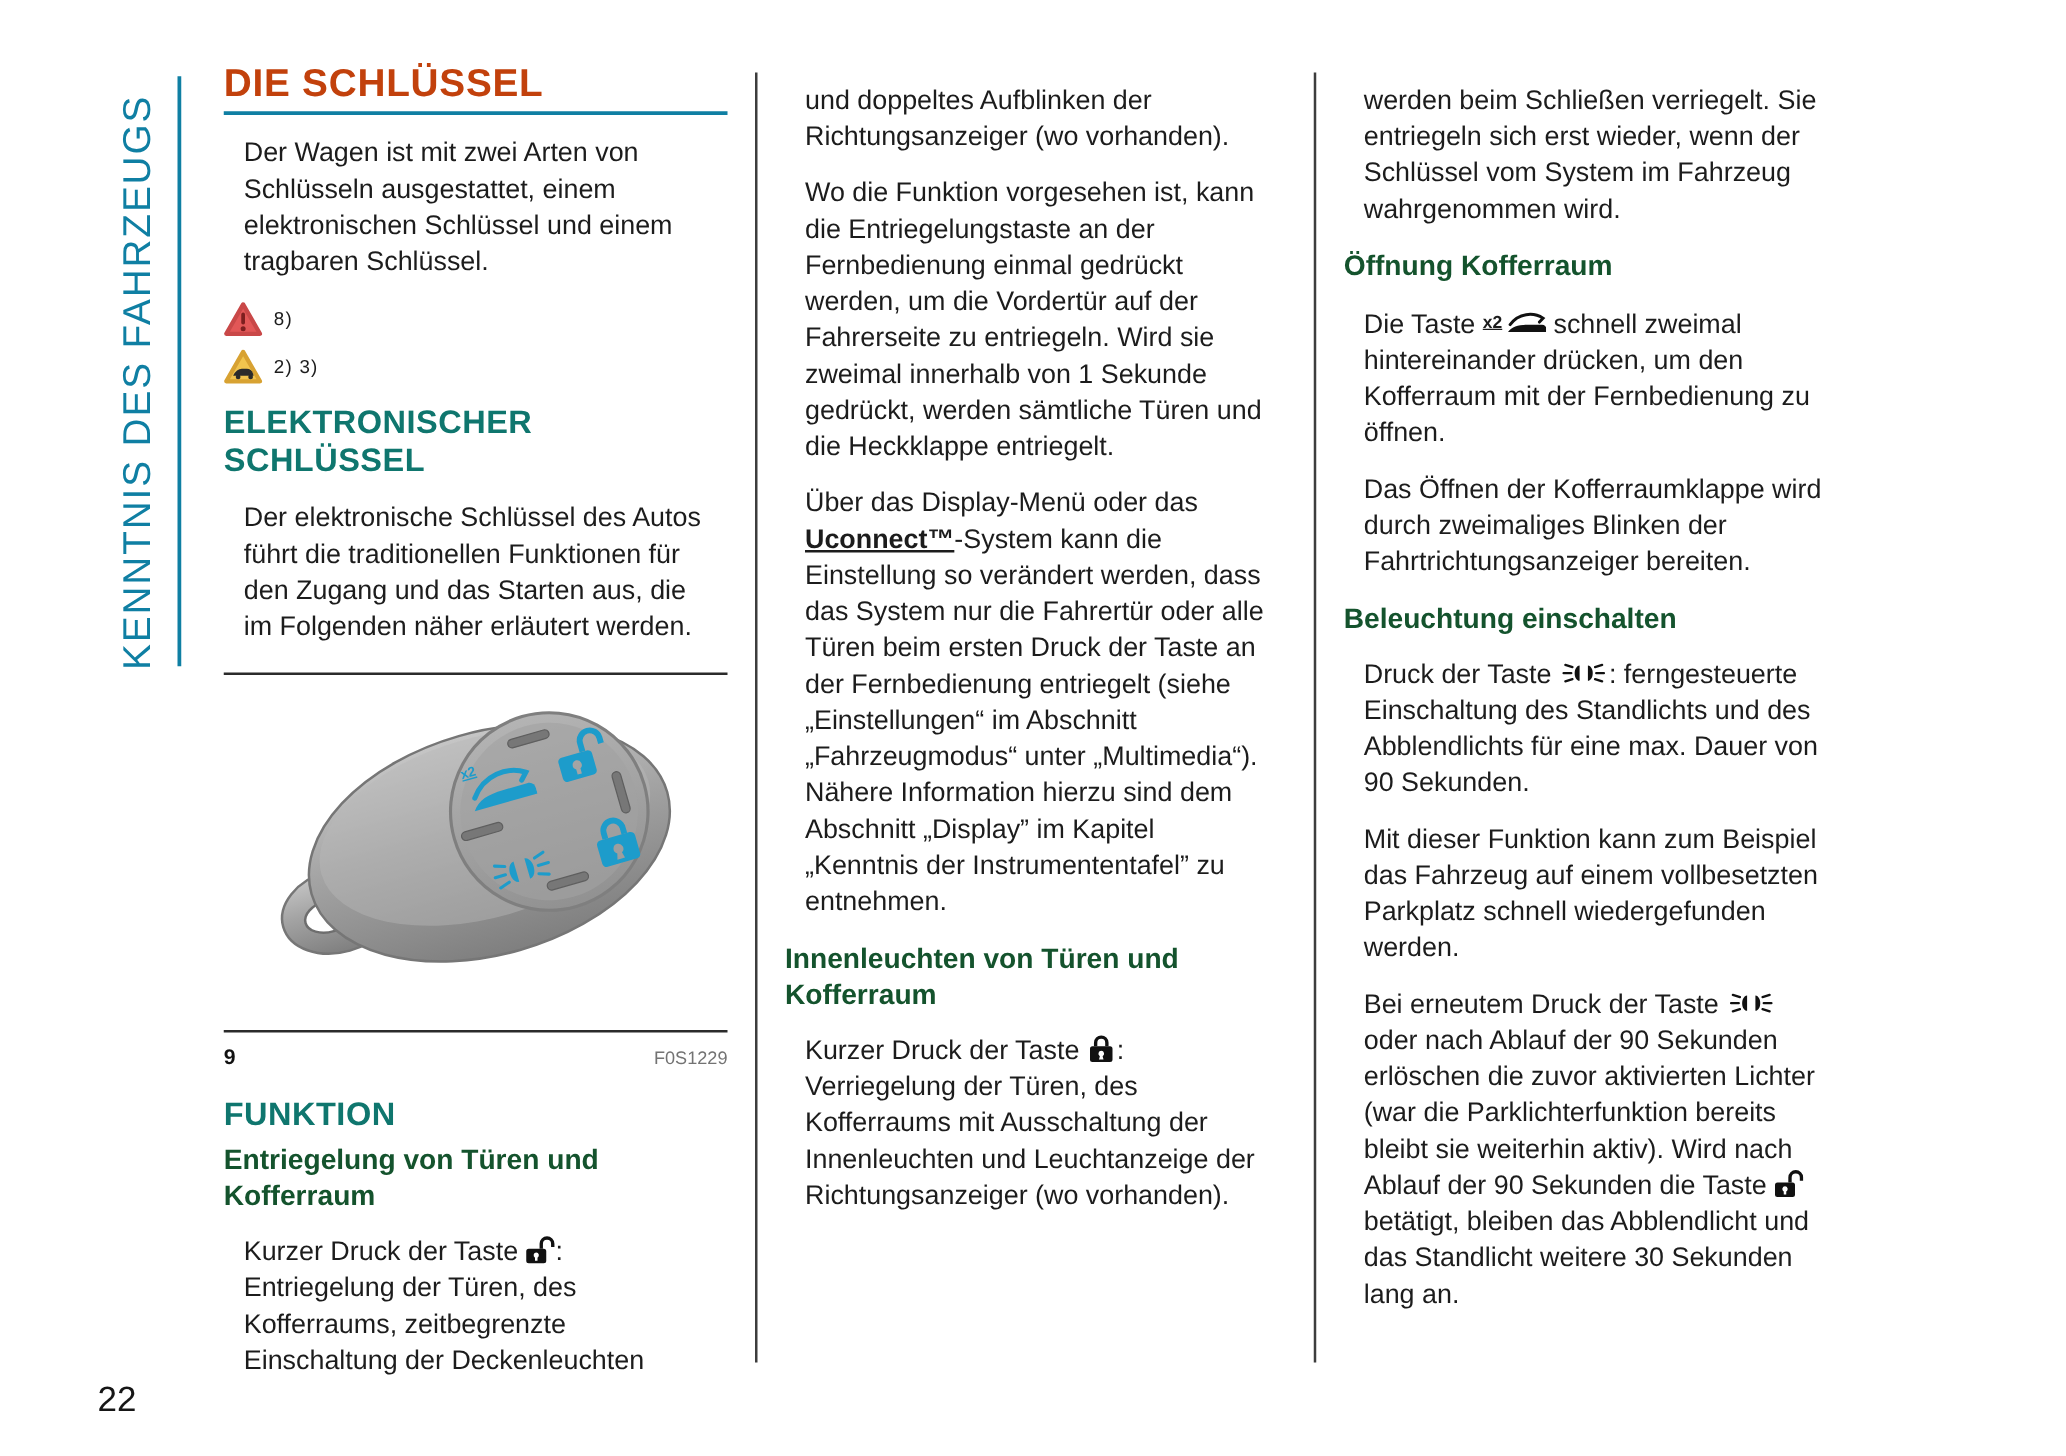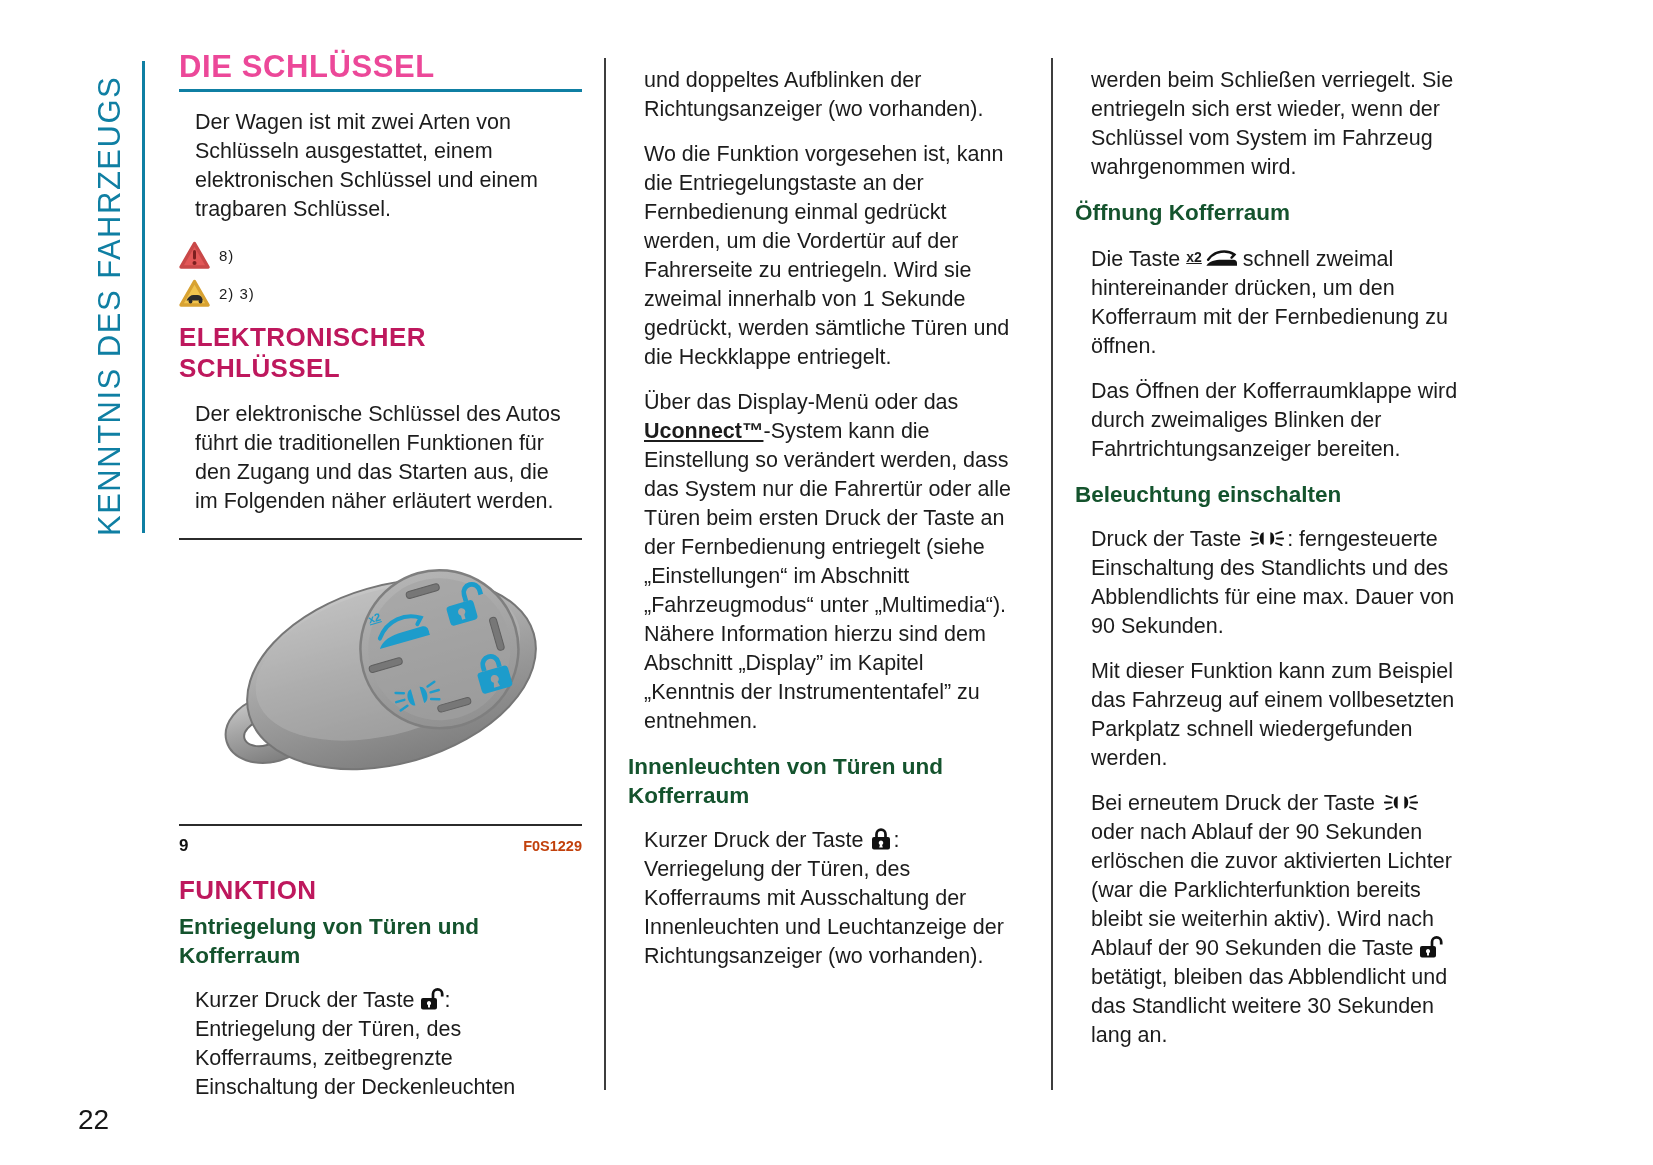--- a/index.html
+++ b/index.html
@@ -19,40 +19,40 @@
   .vrule.r1{left:604px;}
   .vrule.r2{left:1051px;}
   
   .col{position:absolute;top:50px;font-size:21.5px;line-height:29px;text-align:left;}
   .col1{left:179px;width:403px;}
   .col2{left:628px;width:403px;}
   .col3{left:1075px;width:406px;}
   p{margin:16px;}
   .h1{
     font-size:31px;line-height:34px;font-weight:700;letter-spacing:0.6px;
-    color:#ec4899;margin:0;
+    color:#c2410c;margin:0;
   }
   .h1-rule{height:3px;background:#0f7fa3;margin-top:5px;margin-bottom:14px;}
   .h2{
     font-size:26px;line-height:31px;font-weight:700;letter-spacing:0.4px;
-    color:#be185d;margin:14px 0 6px 0;
+    color:#0f766e;margin:14px 0 6px 0;
   }
   .h3{
     font-size:22.5px;line-height:29px;font-weight:700;color:#14532d;margin:12px 0 2px 0;
   }
   .b{font-weight:700;text-decoration:underline;}
   
   .warnrow{display:flex;align-items:center;gap:9px;margin-top:8px;height:30px;}
   .warnrow .ref{font-size:15px;letter-spacing:1px;}
   .warn-ic{width:31px;height:29px;display:block;}
   
   .figure{margin-top:22px;border-top:2px solid #2b2b2b;border-bottom:2px solid #2b2b2b;padding:5px 0;}
   .fig-caption{display:flex;justify-content:space-between;align-items:baseline;margin-top:5px;}
   .fig-num{font-size:17px;font-weight:700;color:#111;}
-  .fig-code{font-size:14.5px;font-weight:700;color:#c2410c;}
+  .fig-code{font-size:14.5px;font-weight:400;color:#737373;}
   
   .ic-lock{width:24px;height:26px;vertical-align:-5px;color:#111;}
   .ic-lights{width:40px;height:19px;vertical-align:-2px;color:#111;}
   .ic-trunk{width:34px;height:22px;vertical-align:-3px;color:#111;}
   .x2{font-size:14px;font-weight:700;text-decoration:underline;vertical-align:4px;margin-right:1px;}
   
   .page-num{position:absolute;left:78px;top:1104px;font-size:28px;font-weight:400;color:#161616;}
   .fob-icons{color:#1d9ccb;}
   .fob-x2{font:700 11px "Liberation Sans",sans-serif;text-decoration:underline;}
 </style>

